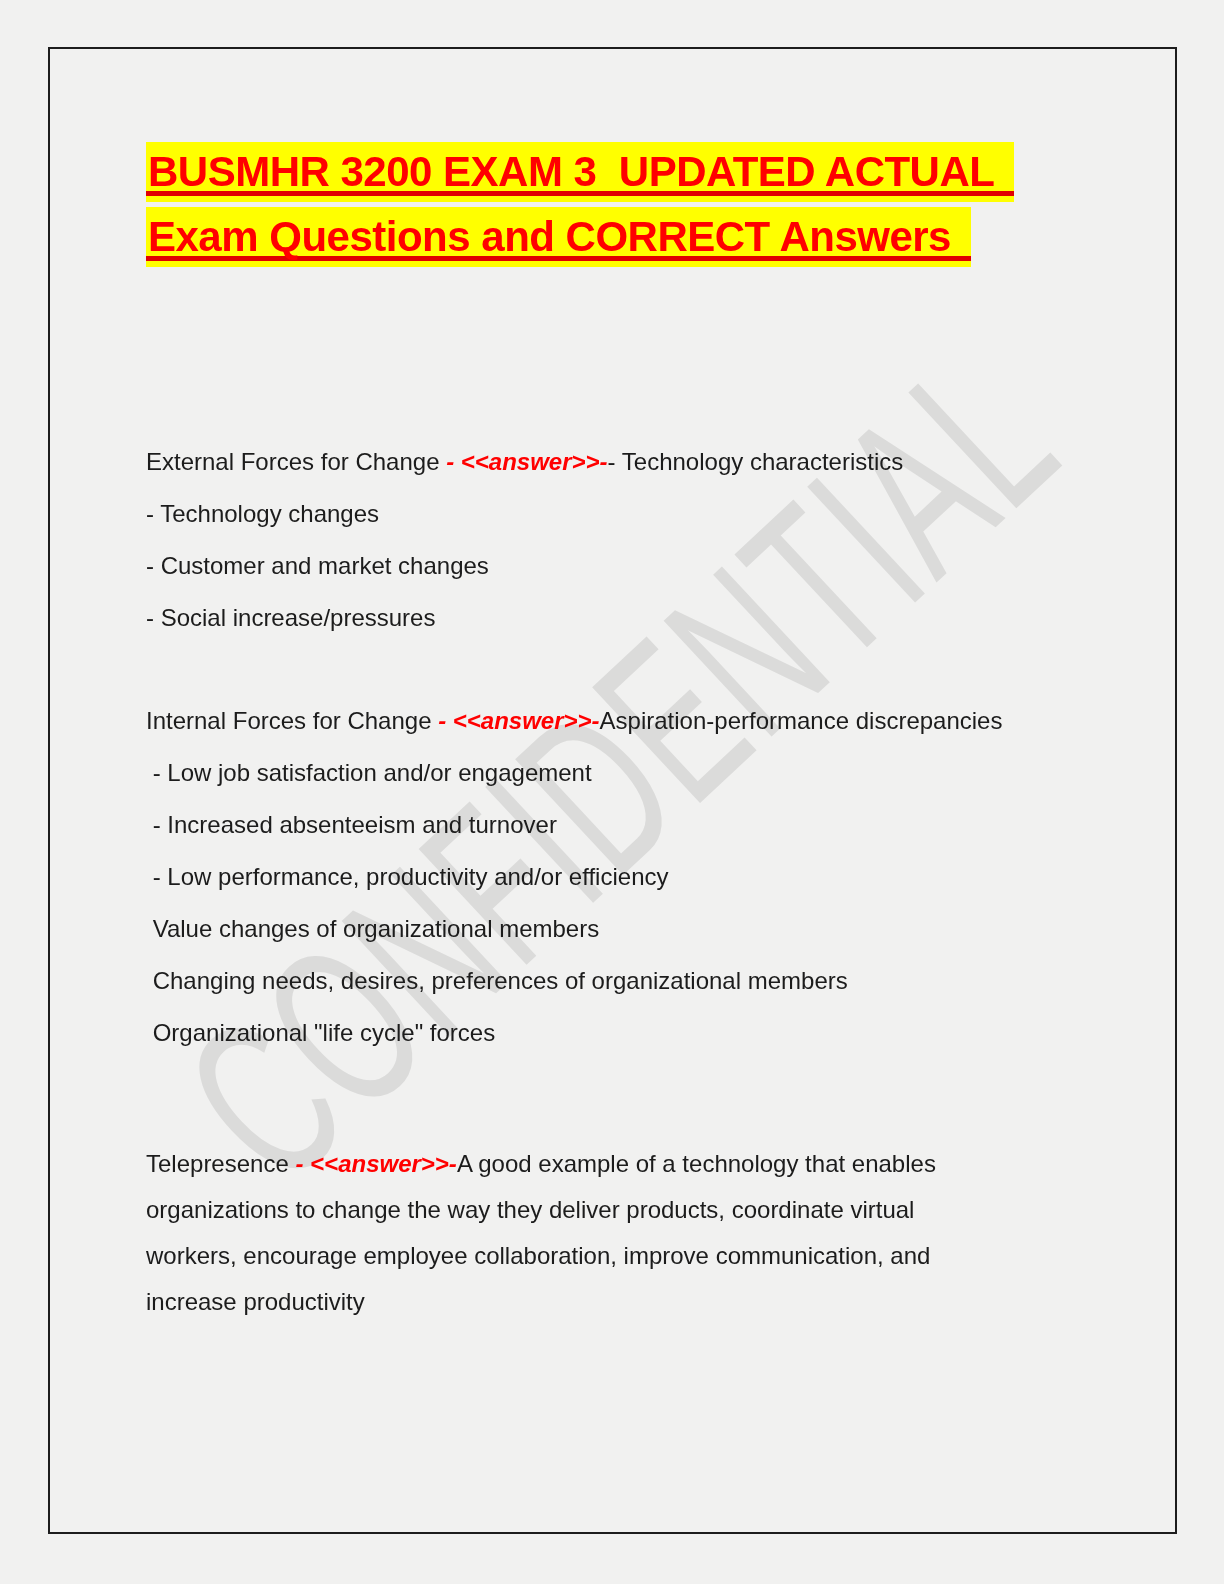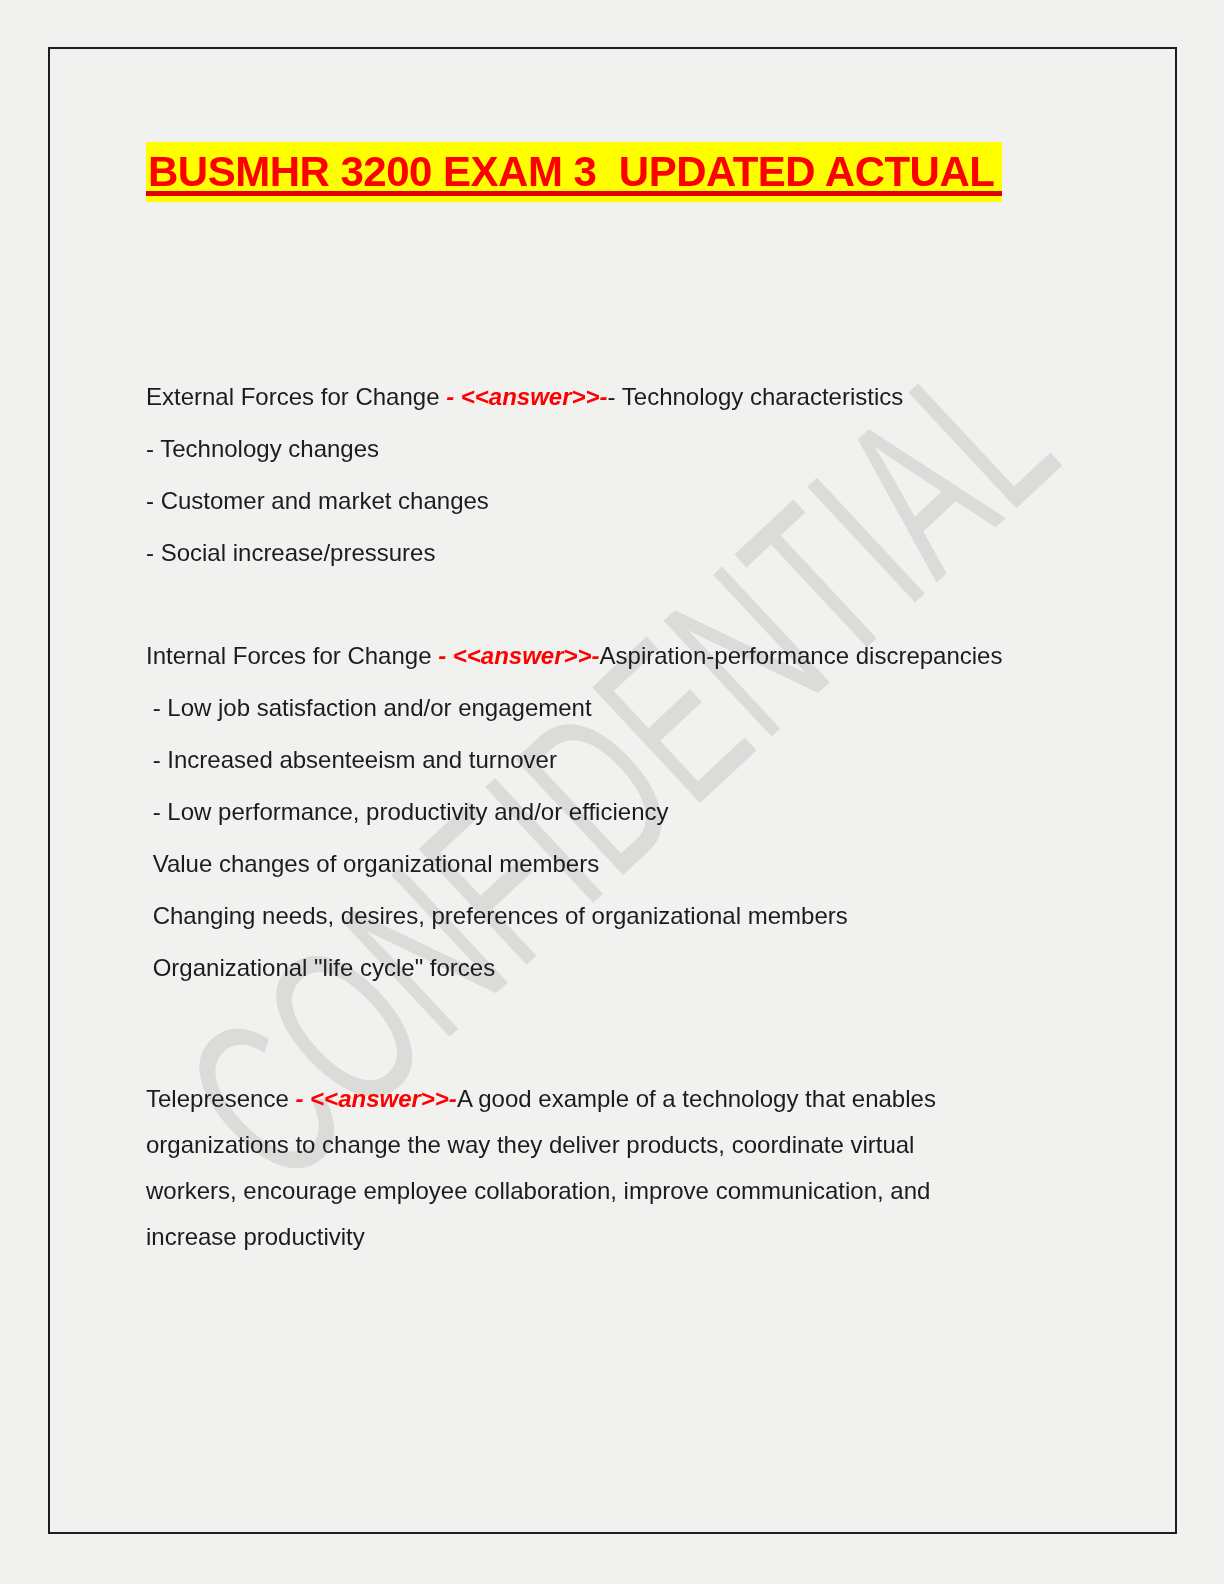--- a/index.html
+++ b/index.html
@@ -46,21 +46,21 @@
     font-size: 42px;
     font-weight: bold;
     letter-spacing: -0.5px;
   }
   .title .hl {
     display: table;
     white-space: pre;
     color: #ff0000;
     line-height: 60px;
     height: 60px;
-    padding: 0 8px 0 2px;
+    padding: 0 20px 0 2px;
     margin: 0 0 5px 0;
     background: linear-gradient(
       to bottom,
       #ffff00 0px, #ffff00 49px,
       #e00000 49px, #e00000 54px,
       #ffff00 54px, #ffff00 60px
     );
   }
   .line {
     margin: 26px 0 0 0;
@@ -84,20 +84,21 @@
 <body>
 
 <div class="page">
 
   <div class="watermark">CONFIDENTIAL</div>
 
   <div class="content">
 
     <h1 class="title">
       <span class="hl">BUSMHR 3200 EXAM 3  UPDATED ACTUAL</span>
+      <span class="hl">Exam Questions and CORRECT Answers</span>
     </h1>
 
     <p class="line first"><span>External Forces for Change </span><span class="ans">- &lt;&lt;answer&gt;&gt;-</span><span>- Technology characteristics</span></p>
 
     <p class="line">- Technology changes</p>
     <p class="line">- Customer and market changes</p>
     <p class="line">- Social increase/pressures</p>
 
     <p class="line sect"><span>Internal Forces for Change </span><span class="ans">- &lt;&lt;answer&gt;&gt;-</span><span>Aspiration-performance discrepancies</span></p>
 

